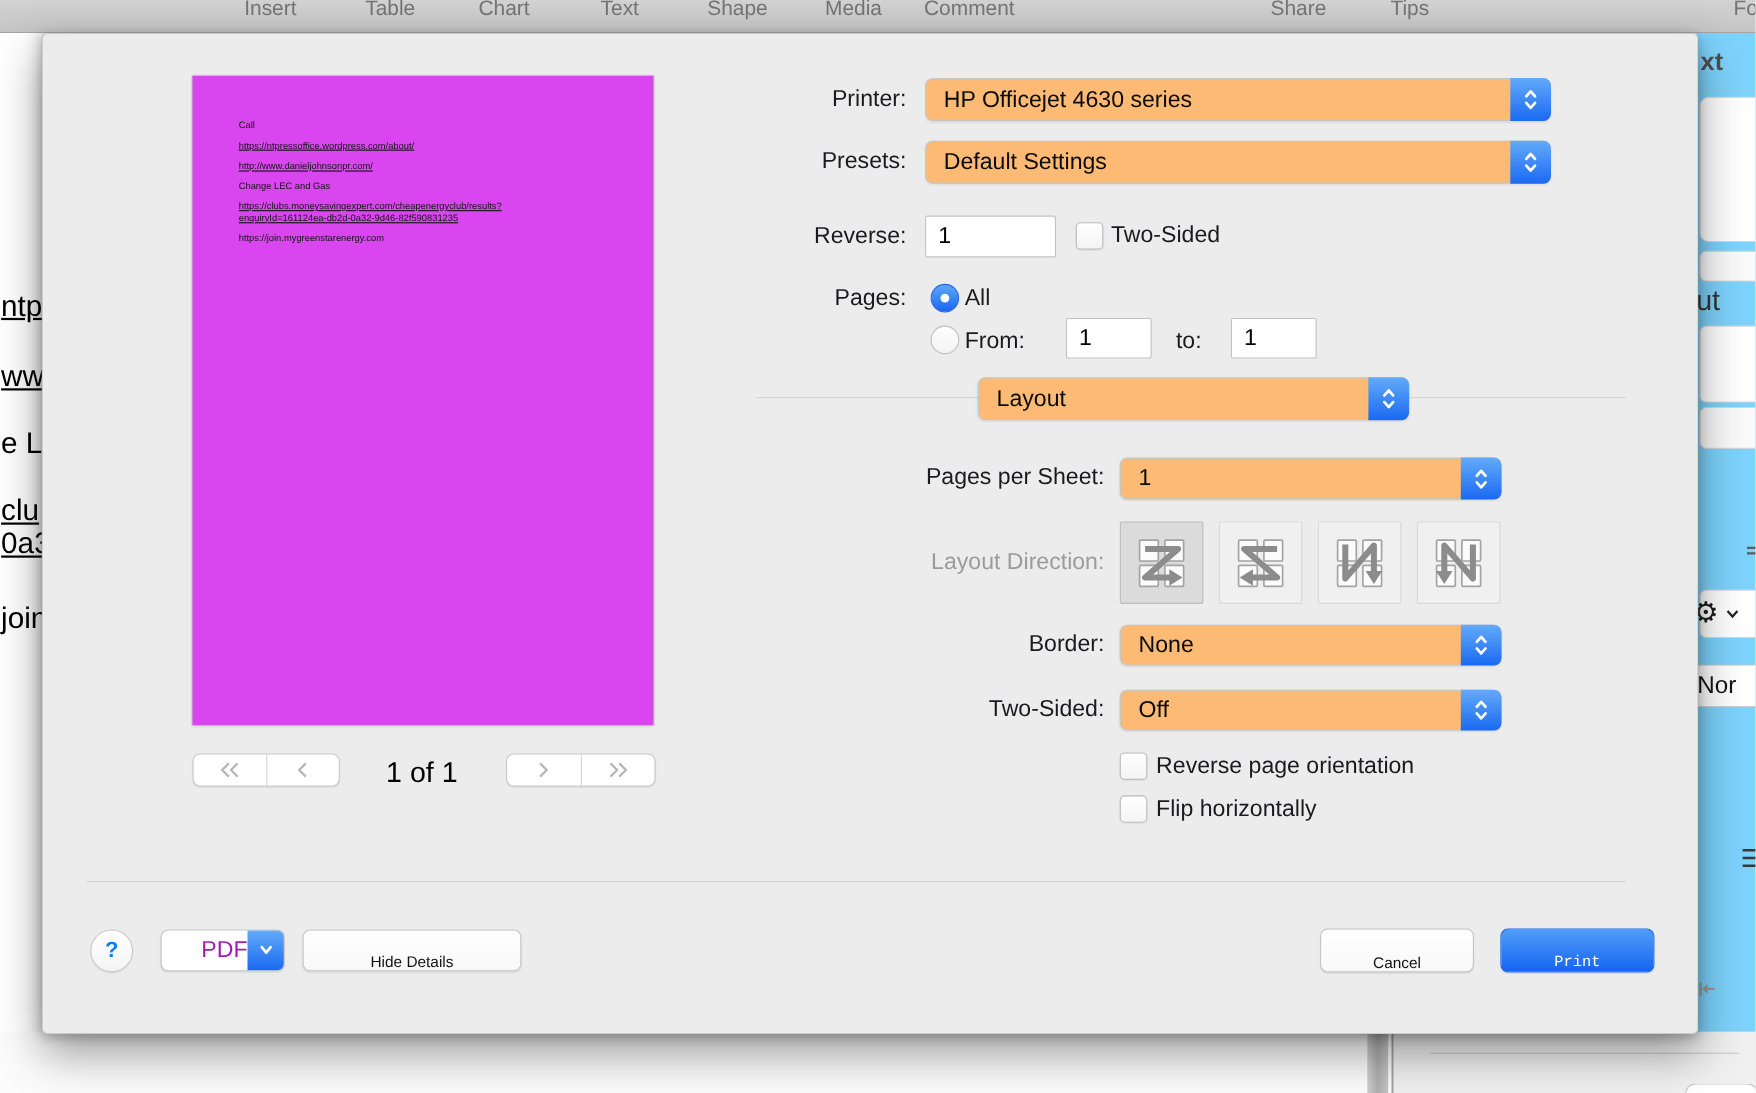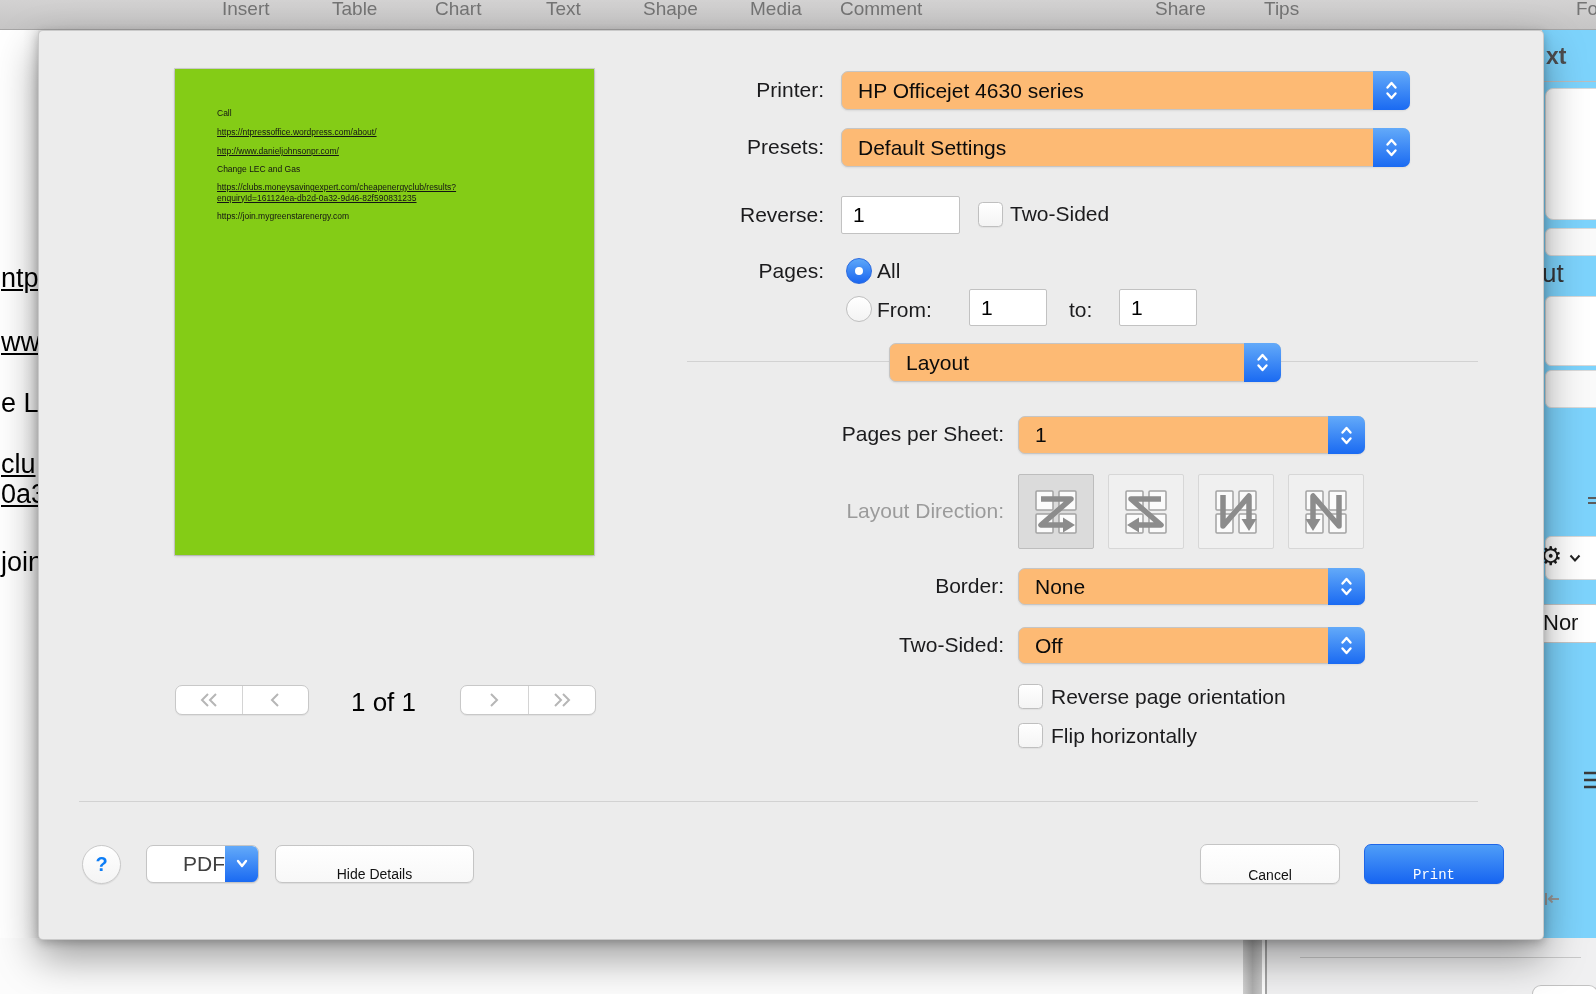--- a/index.html
+++ b/index.html
@@ -51,21 +51,21 @@
   .sidebar-bottom{position:absolute;left:1267px;top:938px;width:329px;height:56px;background:#f0f0f1;}
   .sb-line{position:absolute;left:33px;top:19px;width:281px;height:1px;background:#c9c9c9;}
   .sb-box{position:absolute;left:265px;top:47px;width:64px;height:10px;background:#fff;
     border:1px solid #c2c2c2;border-bottom:none;border-radius:9px 9px 0 0;}
 
   
   .dialog{position:absolute;left:38px;top:30px;width:1504px;height:908px;background:#ececec;
     border-radius:5px;border:1px solid rgba(0,0,0,0.14);
     box-shadow:0 18px 42px rgba(0,0,0,.38),0 3px 10px rgba(0,0,0,.22);z-index:5;}
 
-  .preview-page{position:absolute;left:136px;top:38px;width:419px;height:486px;background:#84cc16;
+  .preview-page{position:absolute;left:136px;top:38px;width:419px;height:590px;background:#d946ef;
     box-shadow:0 0 0 1px rgba(0,0,0,.12),0 1px 3px rgba(0,0,0,.18);}
   .pv-line{position:absolute;left:42px;width:300px;font-size:8.5px;line-height:10.5px;
     color:#141414;overflow-wrap:anywhere;}
   .pv-line.u{text-decoration:underline;}
   .pv0{top:39px}.pv1{top:58px}.pv2{top:77px}.pv3{top:95px}.pv4{top:113px}.pv5{top:142px}
 
   .seg{position:absolute;top:654px;height:28px;background:#fff;border:1px solid #c8c8c8;
     border-radius:7px;display:flex;box-shadow:0 1px 1px rgba(0,0,0,.06);}
   .seg-left{left:136px;width:132px;}
   .seg-right{left:421px;width:134px;}
@@ -115,21 +115,21 @@
     border-radius:7px;display:flex;align-items:flex-end;justify-content:center;
     font-size:14px;color:#111;box-shadow:0 1px 1px rgba(0,0,0,.07);}
   .btn.primary{background:linear-gradient(#4f9ef8,#1765f1);border:1px solid #1e66e8;color:#fff;font-family:Liberation Mono, monospace;}
   .help{position:absolute;left:43px;top:814px;width:37px;height:37px;border-radius:50%;
     background:linear-gradient(#fff,#f4f4f4);border:1px solid #c9c9c9;
     box-shadow:0 1px 1px rgba(0,0,0,.08);display:flex;align-items:center;justify-content:center;
     font-size:20px;font-weight:700;color:#0d7df6;}
   .pdf-btn{position:absolute;left:107px;top:814px;width:111px;height:36px;border:1px solid #c5c5c5;
     border-radius:7px;background:#fff;box-shadow:0 1px 1px rgba(0,0,0,.07);display:flex;}
   .pdf-btn .pdf-text{flex:1;display:flex;align-items:center;justify-content:center;
-    font-size:21px;color:#404040;margin-left:36px;}
+    font-size:21px;color:#a21caf;margin-left:36px;}
   .pdf-btn .pdf-chevron{width:35px;background:linear-gradient(#63aaf9,#1a6af2);
     border-radius:0 6px 6px 0;display:flex;align-items:center;justify-content:center;}
 </style>
 </head>
 <body>
 
 <div class="toolbar">
   <span class="t0">Insert</span>
   <span class="t1">Table</span>
   <span class="t2">Chart</span>

